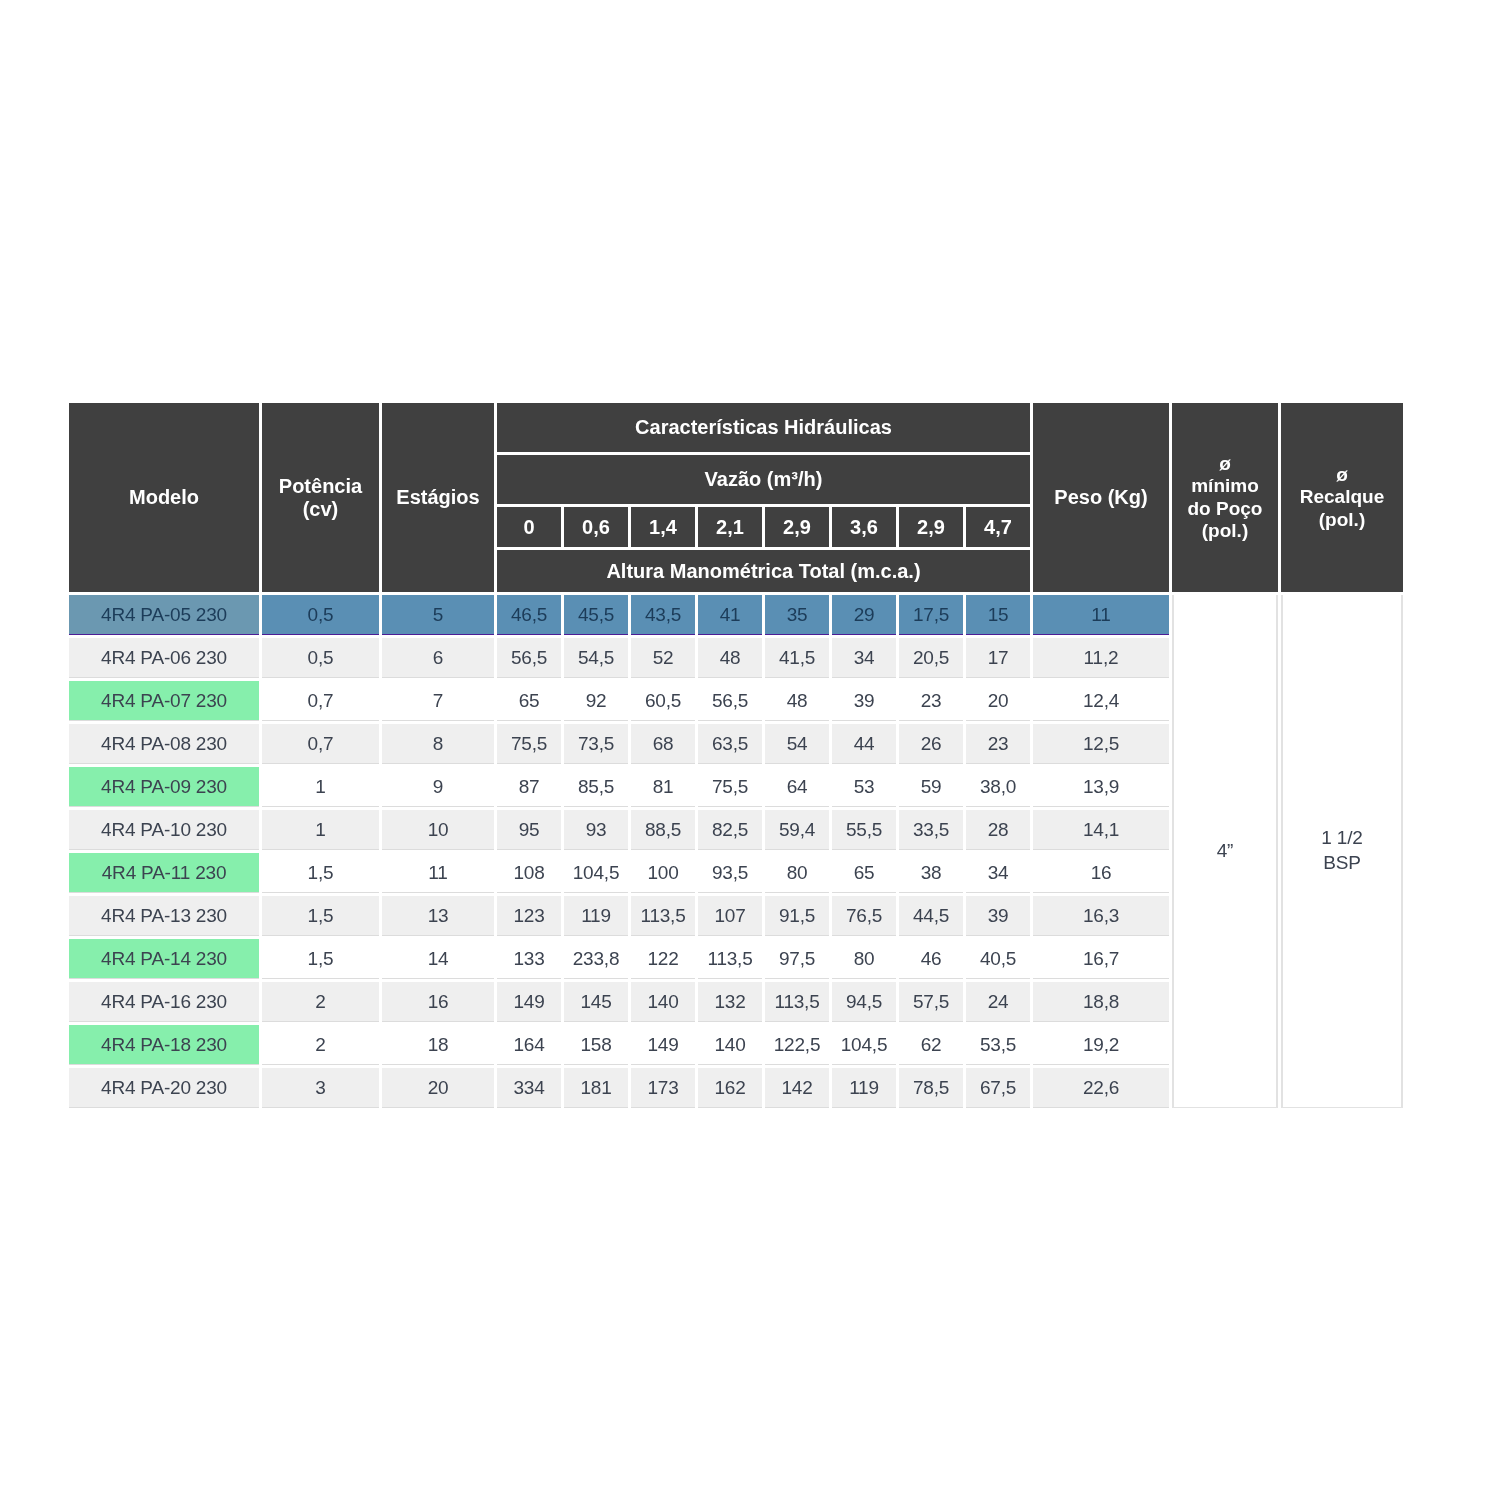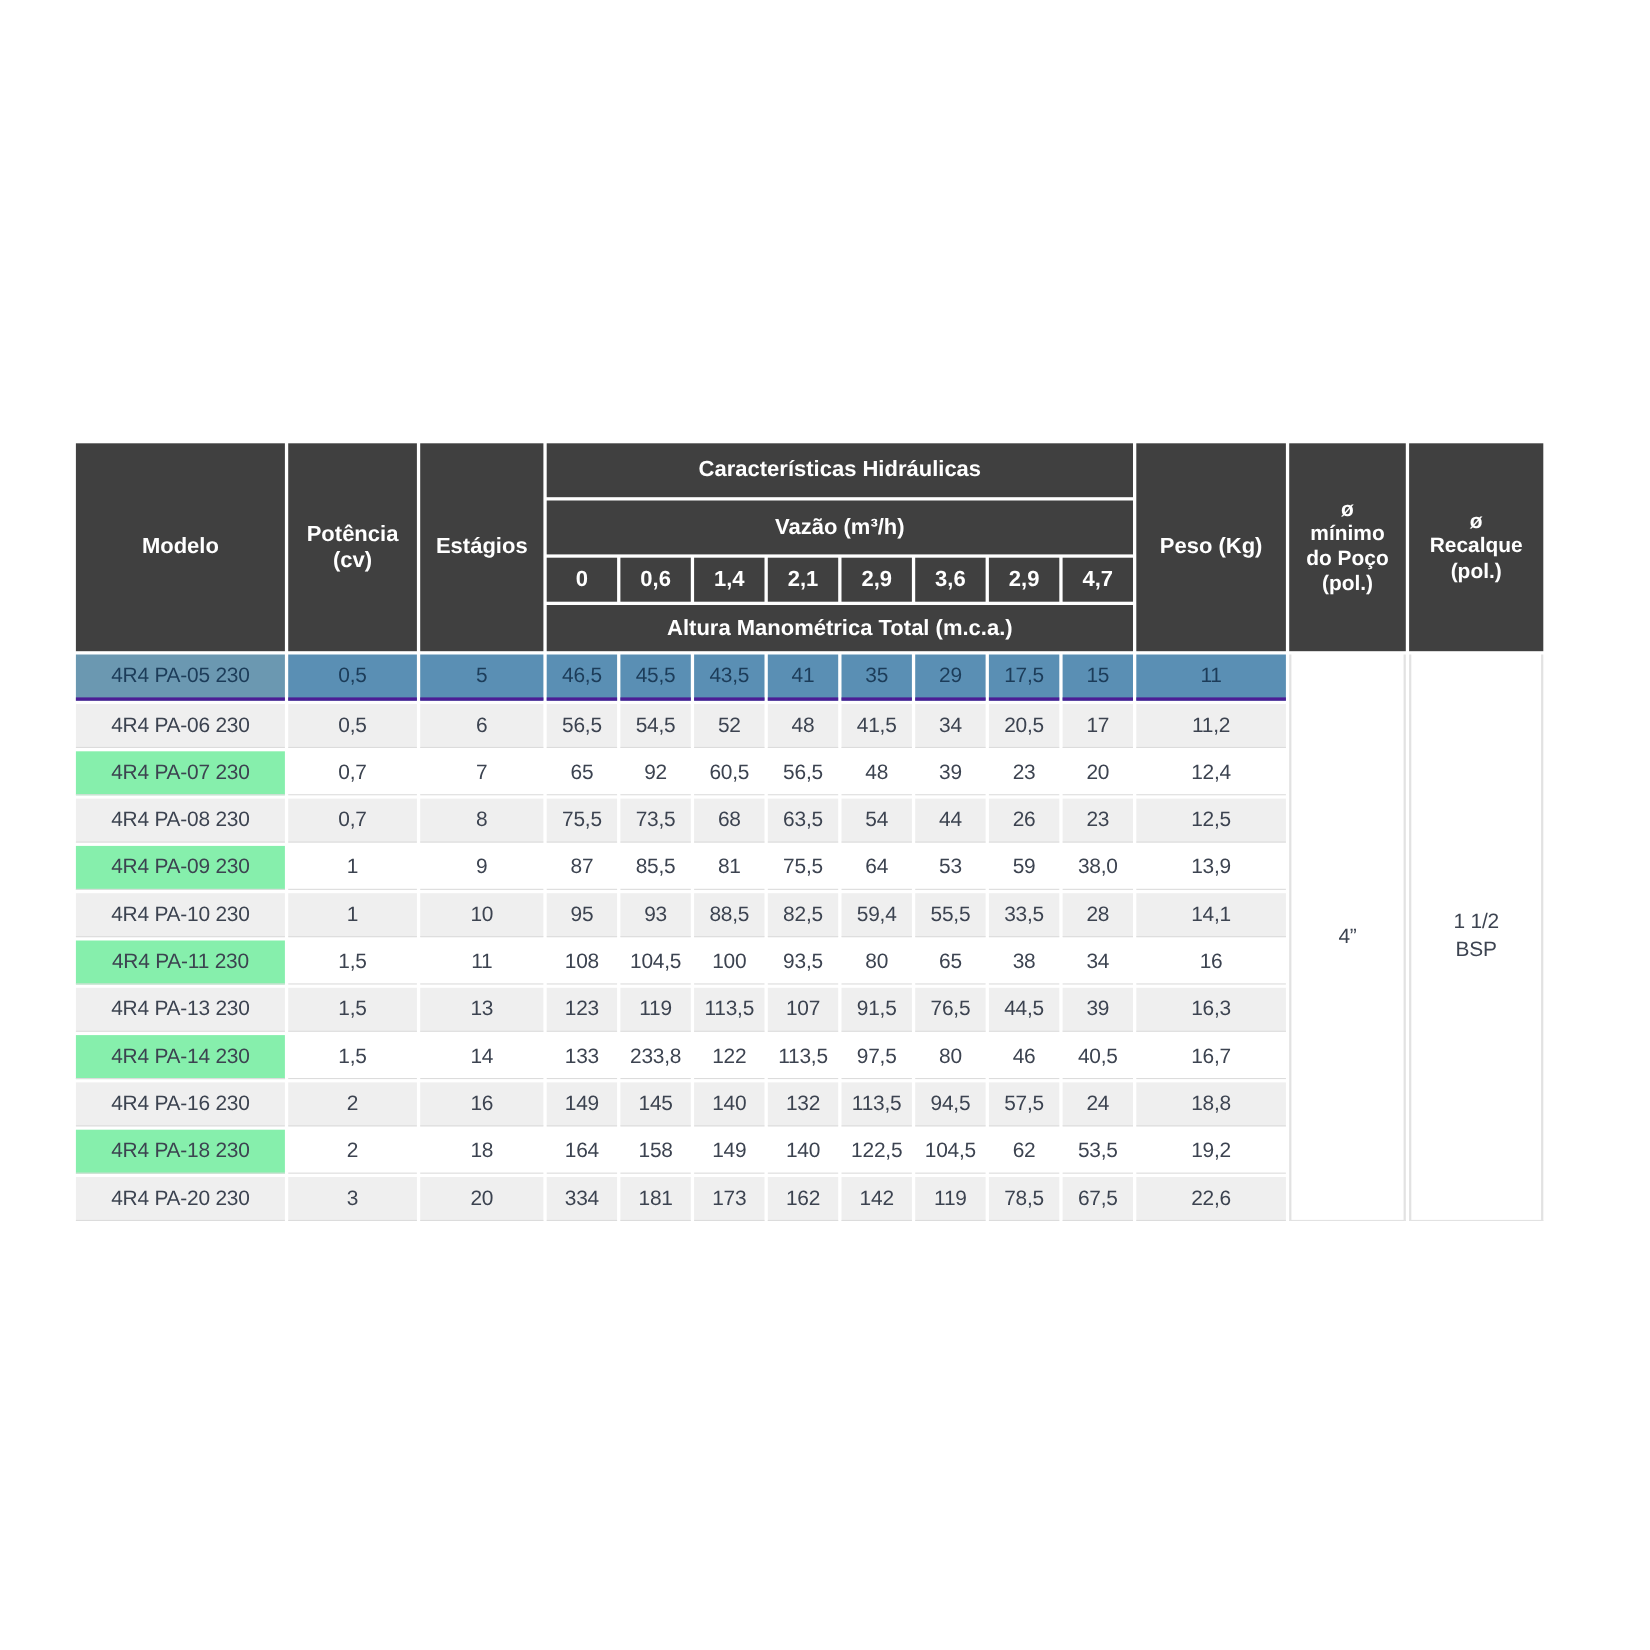--- a/index.html
+++ b/index.html
@@ -47,21 +47,21 @@
     color: #3c4350;
     letter-spacing: -0.2px;
     background: #ffffff;
     border-bottom: 1px solid #dcdcdc;
   }
   tbody tr:nth-child(even) td { background: #efefef; }
   tbody td.model { background: #86efac; }
   tr.highlight td {
     background: #5a8fb4;
     color: #1c3c59;
-    border-bottom: 3px solid #4c1d95;
+    border-bottom: 1px solid #4c1d95;
   }
   tr.highlight td.model { background: #6b98b1; }
   tbody td.merged,
   tr.highlight td.merged {
     background: #ffffff;
     color: #3c4350;
     border: none;
     border-left: 2px solid #e2e2e2;
     border-right: 2px solid #e2e2e2;
     border-bottom: 1px solid #e2e2e2;

